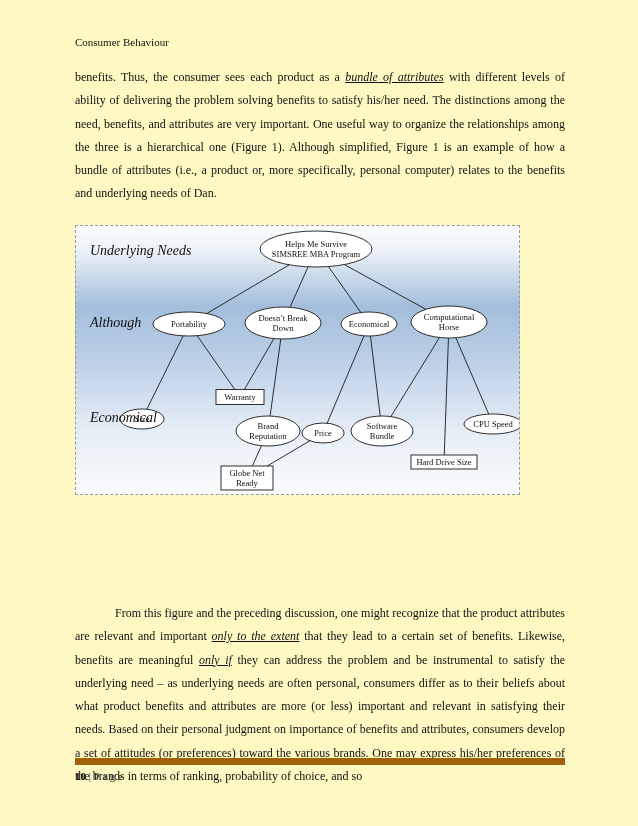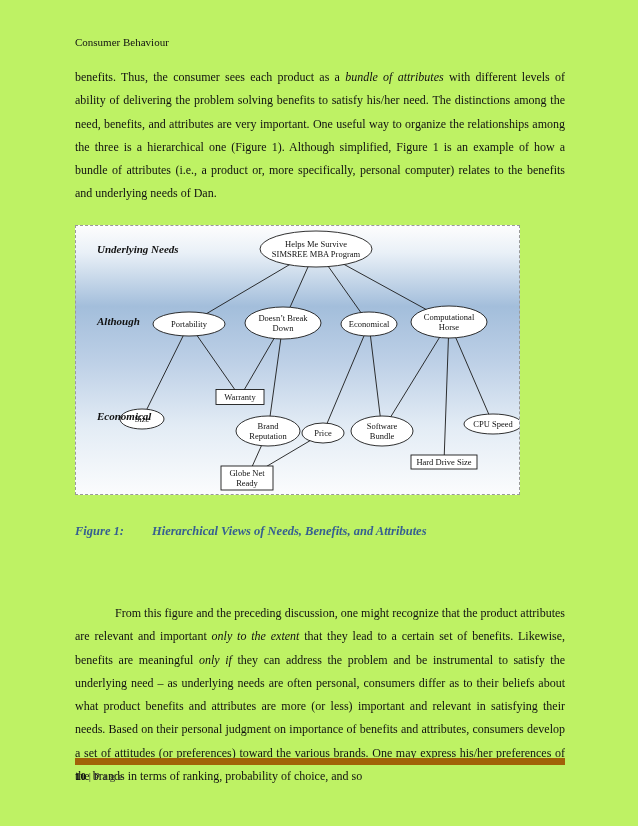--- a/index.html
+++ b/index.html
@@ -1,46 +1,46 @@
 <!DOCTYPE html>
 <html><head>
 <meta charset="utf-8">
 <style>
   html,body{margin:0;padding:0;background:#ffffff;}
   .page{
     position:relative;
     width:638px;height:826px;
-    background:#bef264;
+    background:#fef9c3;
     font-family:"Liberation Serif", serif;
     color:#111111;
     overflow:hidden;
   }
   .header{
     position:absolute;left:75px;top:36px;
     font-size:11px;color:#111;
   }
   .para{
     position:absolute;left:75px;width:490px;
     font-size:12px;line-height:23.3px;
     text-align:justify;color:#111;
   }
-  .para .it{font-style:italic;}
+  .para .it{font-style:italic;text-decoration:underline;}
   #p1{top:66px;}
   #p2{top:602px;text-indent:40px;}
   .figure-box{
     position:absolute;left:75px;top:225px;
     width:443px;height:268px;
     border:1px dashed #9a9a9a;
     background:linear-gradient(180deg,
       #fdfdfd 0%, #e9f0f7 10%, #a3bedb 30%,
       #bccfe6 50%, #e3ecf5 75%, #fbfcfd 100%);
   }
   .row-label{
-    position:absolute;left:21px;
-    font-size:11px;font-weight:bold;font-style:italic;color:#111;
+    position:absolute;left:14px;
+    font-size:14px;font-weight:normal;font-style:italic;color:#111;
   }
   #lbl-needs{top:17px;}
   #lbl-benefits{top:89px;}
   #lbl-attributes{top:184px;}
   .figure-box svg{position:absolute;left:0;top:0;}
   .caption{
     position:absolute;left:75px;top:524px;width:490px;
     font-size:12.5px;font-weight:bold;font-style:italic;
     color:#365f91;
   }
@@ -136,23 +136,20 @@
           <rect x="145" y="240" width="52" height="24" fill="#ffffff" stroke="#1a1a1a" stroke-width="0.9"></rect>
           <text x="171" y="250.25" text-anchor="middle" font-size="8.5" font-family="&quot;Liberation Serif&quot;, serif" fill="#111111">Globe Net</text>
           <text x="171" y="259.75" text-anchor="middle" font-size="8.5" font-family="&quot;Liberation Serif&quot;, serif" fill="#111111">Ready</text>
         </g>
       </svg>
     <div class="row-label" id="lbl-needs">Underlying Needs</div>
     <div class="row-label" id="lbl-benefits">Although</div>
     <div class="row-label" id="lbl-attributes">Economical</div>
   </div>
 
-  <div class="caption">
-    <span class="caption-label">Figure 1:</span><span class="caption-text">Hierarchical Views of Needs, Benefits, and Attributes</span>
-  </div>
 
   <div class="para" id="p2"><span>From this figure and the preceding discussion, one might recognize that the product attributes are relevant and important </span><span class="it">only to the extent</span><span> that they lead to a certain set of benefits.  Likewise, benefits are meaningful </span><span class="it">only if</span><span> they can address the problem and be instrumental to satisfy the underlying need – as underlying needs are often personal, consumers differ as to their beliefs about what product benefits and attributes are more (or less) important and relevant in satisfying their needs.   Based on their personal judgment on importance of benefits and attributes, consumers develop a set of attitudes (or preferences) toward the various brands.  One may express his/her preferences of the brands in terms of ranking, probability of choice, and so</span></div>
 
   <div class="footer">
     <span class="pg">10</span><span> | P a g e</span>
   </div>
 
 </div>
 
 </body></html>

